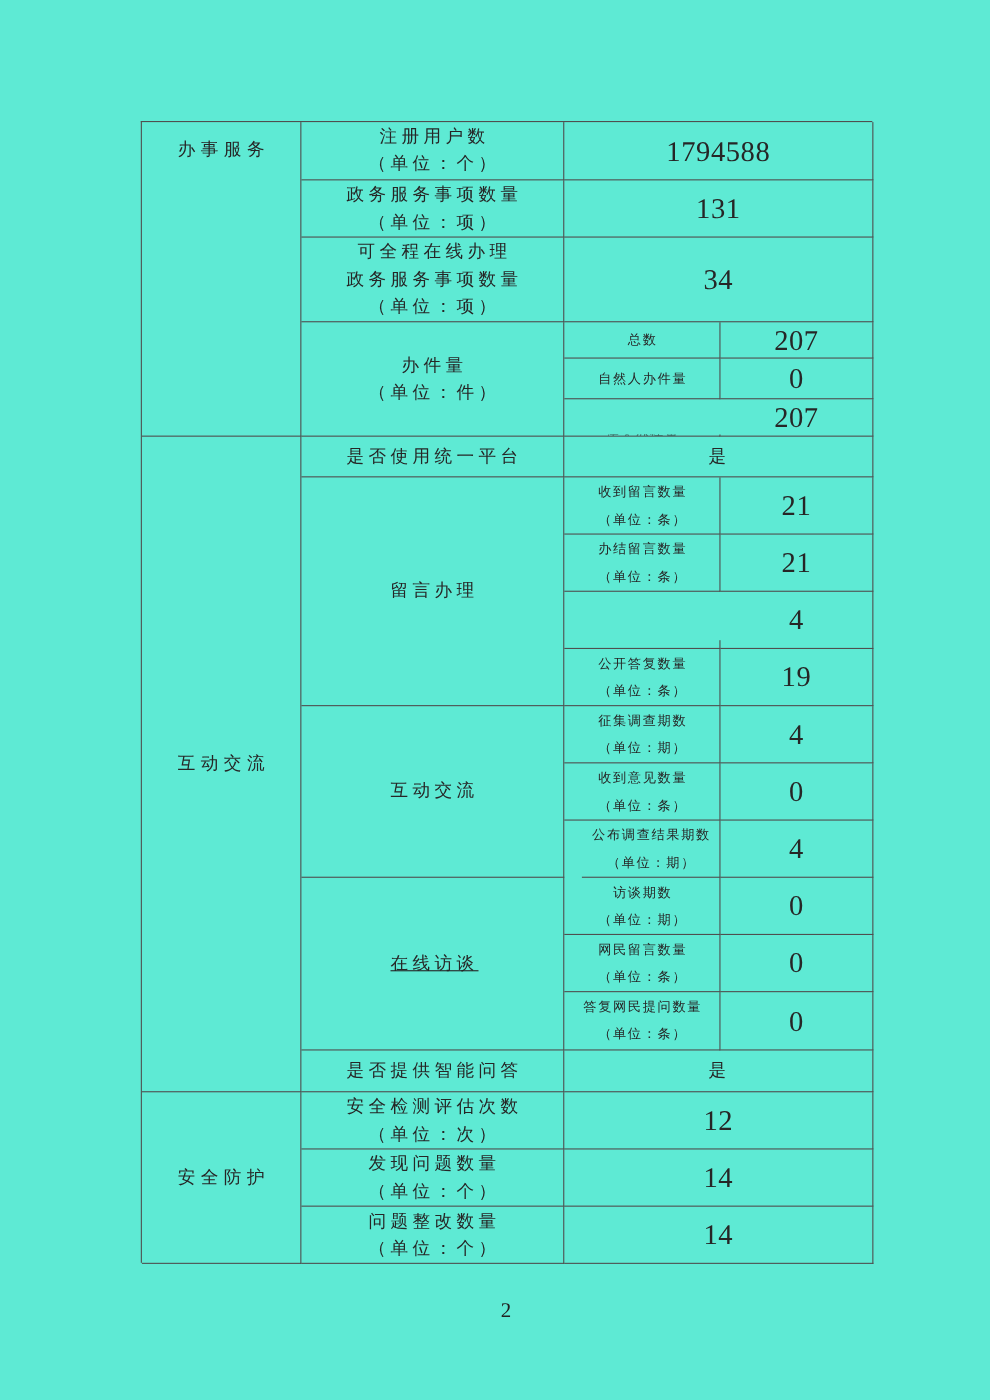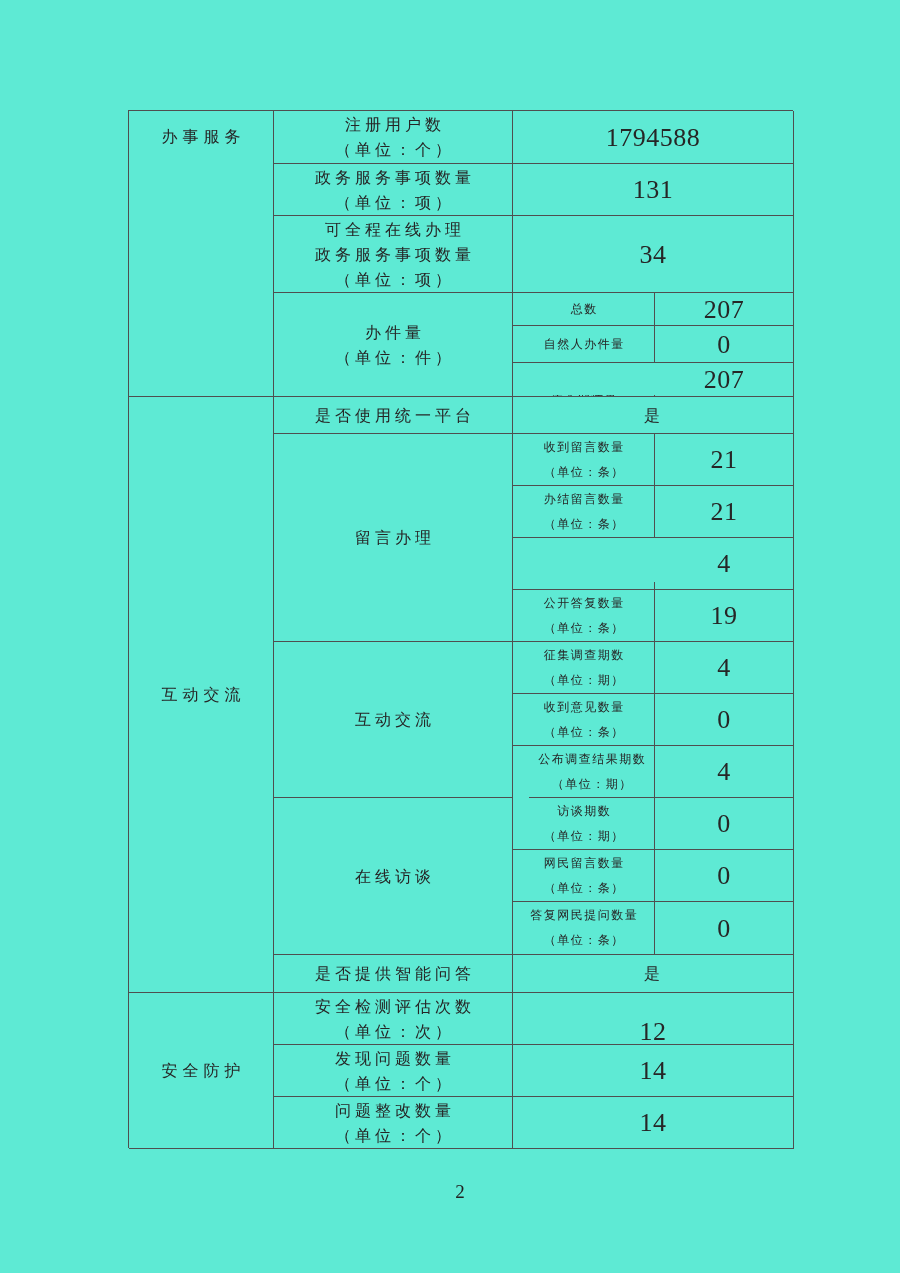--- a/index.html
+++ b/index.html
@@ -170,21 +170,21 @@
       <div class="cell val num" style="grid-area: 13 / 4 / span 1 / span 1;">
         <span class="line">0</span>
       </div>
       <div class="cell sub" style="grid-area: 14 / 3 / span 1 / span 1; margin-left: 16px;">
         <span class="line">公布调查结果期数</span>
         <span class="line">（单位：期）</span>
       </div>
       <div class="cell val num" style="grid-area: 14 / 4 / span 1 / span 1;">
         <span class="line">4</span>
       </div>
-      <div class="cell lbl" style="grid-area: 15 / 2 / span 3 / span 1;">
+      <div class="cell lbl" style="grid-area: 15 / 2 / span 3 / span 1; text-decoration: underline;">
         <span class="line">在线访谈</span>
       </div>
       <div class="cell sub" style="grid-area: 15 / 3 / span 1 / span 1;">
         <span class="line">访谈期数</span>
         <span class="line">（单位：期）</span>
       </div>
       <div class="cell val num" style="grid-area: 15 / 4 / span 1 / span 1;">
         <span class="line">0</span>
       </div>
       <div class="cell sub" style="grid-area: 16 / 3 / span 1 / span 1; justify-content: center;">
@@ -207,21 +207,21 @@
       <div class="cell val" style="grid-area: 18 / 3 / span 1 / span 2;">
         <span class="line">是</span>
       </div>
       <div class="cell cat" style="grid-area: 19 / 1 / span 3 / span 1;">
         <span class="line">安全防护</span>
       </div>
       <div class="cell lbl" style="grid-area: 19 / 2 / span 1 / span 1;">
         <span class="line">安全检测评估次数</span>
         <span class="line">（单位：次）</span>
       </div>
-      <div class="cell val num" style="grid-area: 19 / 3 / span 1 / span 2; justify-content: flex-end;">
+      <div class="cell val num" style="grid-area: 19 / 3 / span 1 / span 2;">
         <span class="line">12</span>
       </div>
       <div class="cell lbl" style="grid-area: 20 / 2 / span 1 / span 1;">
         <span class="line">发现问题数量</span>
         <span class="line">（单位：个）</span>
       </div>
       <div class="cell val num" style="grid-area: 20 / 3 / span 1 / span 2;">
         <span class="line">14</span>
       </div>
       <div class="cell lbl" style="grid-area: 21 / 2 / span 1 / span 1;">

